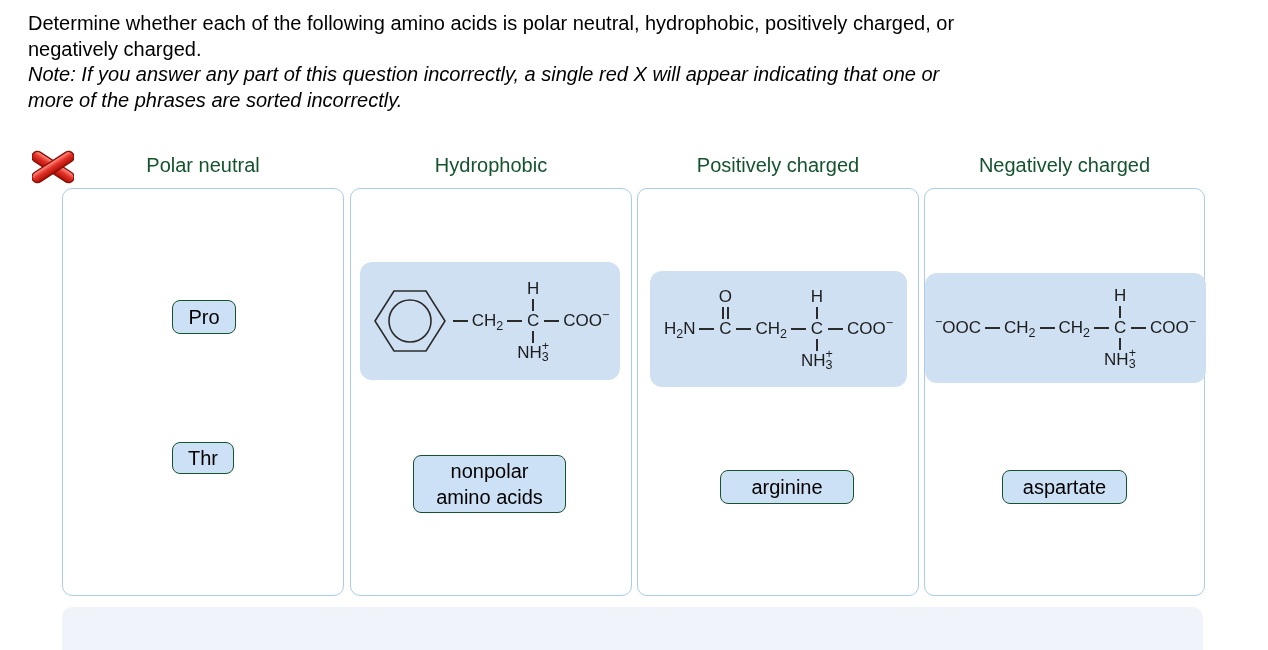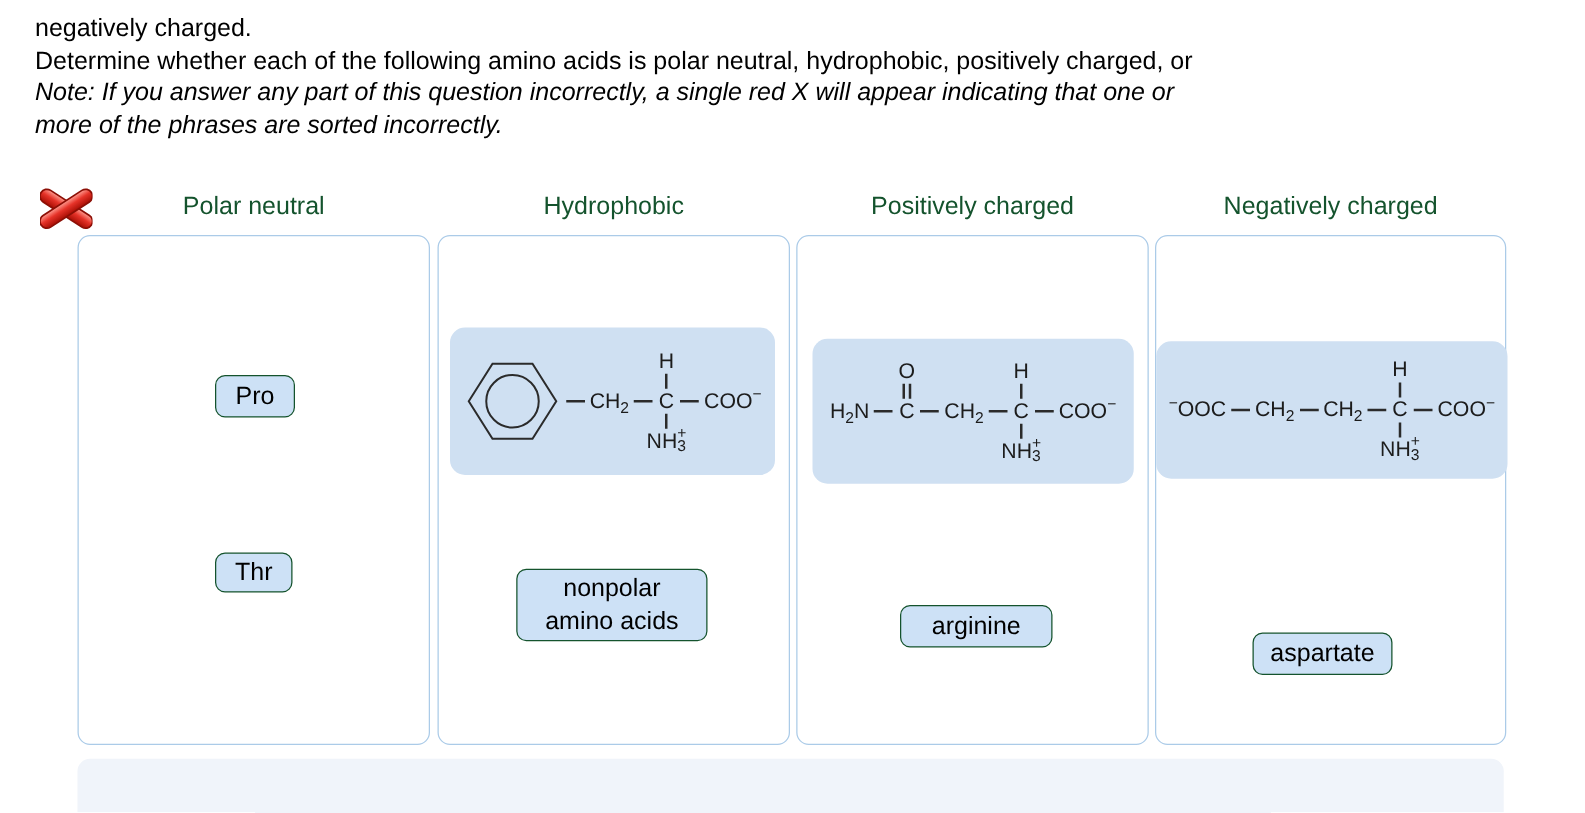--- a/index.html
+++ b/index.html
@@ -32,22 +32,22 @@
   .card-phe{left:360px;top:262px;width:260px;height:118px;}
   .card-asn{left:650px;top:271px;width:257px;height:116px;}
   .card-glu{left:925px;top:273px;width:281px;height:110px;}
 
   
   .chip{position:absolute;background:#cde1f6;border:1px solid #14532d;border-radius:8px;color:#000;font-size:20px;display:flex;align-items:center;justify-content:center;box-sizing:border-box;}
   .chip-pro{left:172px;top:300px;width:64px;height:34px;}
   .chip-thr{left:172px;top:442px;width:62px;height:32px;}
   .chip-nonpolar{left:413px;top:455px;width:153px;height:58px;text-align:center;line-height:26px;}
   .chip-nonpolar .wrap{width:123px;}
-  .chip-arg{left:720px;top:484px;width:122px;height:34px;}
-  .chip-asp{left:1002px;top:470px;width:112px;height:34px;margin-top:36px;}
+  .chip-arg{left:720px;top:470px;width:134px;height:34px;}
+  .chip-asp{left:1002px;top:470px;width:125px;height:34px;}
 
   
   .tray{position:absolute;left:62px;top:607px;width:1141px;height:43px;background:#f0f4fa;border-radius:10px 10px 0 0;}
 
   
   .chem{display:flex;align-items:center;font-size:17px;color:#1c1c1c;white-space:nowrap;}
   .benzene{flex:none;}
   .benzene polygon,.benzene circle{fill:none;stroke:#2b2b2b;stroke-width:1.6;}
   .hb{width:15px;height:1.6px;background:#2b2b2b;margin:0 4px;flex:none;}
   .atomgrp{display:inline-block;}
@@ -63,22 +63,22 @@
   .atomtext{line-height:20px;}
   .amine{display:inline-flex;align-items:flex-start;line-height:20px;}
   .ss{display:inline-flex;flex-direction:column;align-items:flex-start;font-size:12.5px;line-height:11px;margin-top:-2px;}
 </style>
 </head>
 <body>
 
 <div class="page">
 
   <div class="instructions">
+    <div class="iline">Determine whether each of the following amino acids is polar neutral, hydrophobic, positively charged, or</div>
     <div class="iline">negatively charged.</div>
-    <div class="iline">Determine whether each of the following amino acids is polar neutral, hydrophobic, positively charged, or</div>
     <div class="iline note">Note: If you answer any part of this question incorrectly, a single red X will appear indicating that one or</div>
     <div class="iline note">more of the phrases are sorted incorrectly.</div>
   </div>
 
   <div class="redx">
     <svg width="42" height="36" viewBox="0 0 42 36">
       <defs>
         <linearGradient id="xg" x1="0" y1="0" x2="0" y2="1">
           <stop offset="0%" stop-color="#ff9d92"></stop>
           <stop offset="45%" stop-color="#e63329"></stop>

